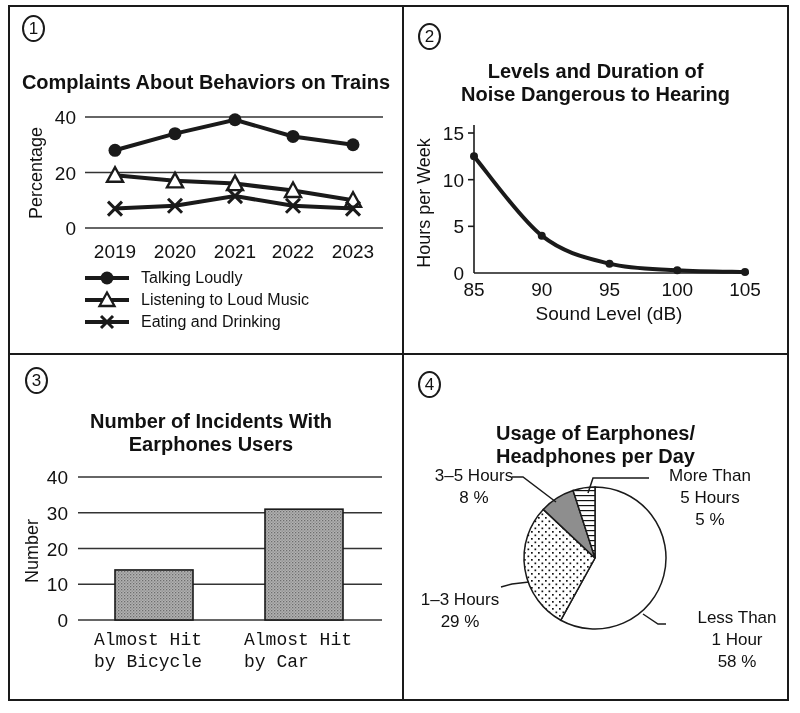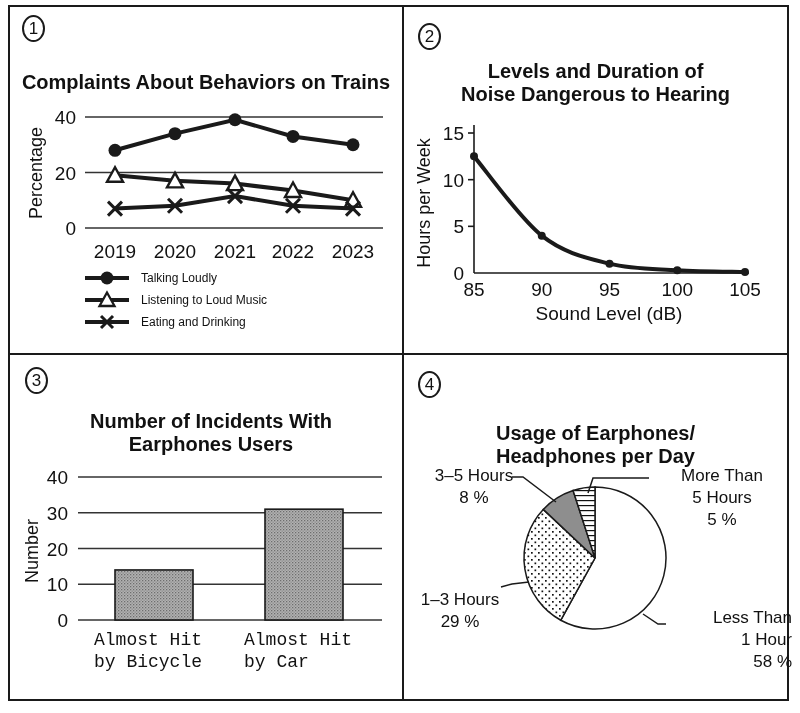--- a/index.html
+++ b/index.html
@@ -27,21 +27,21 @@
   .panel-title {
     position:absolute; left:0; right:0; text-align:center;
     font-size:20px; line-height:23px; white-space:pre-line; color:#111;
   }
   .chart-svg { position:absolute; left:0; top:0; }
   text { font-family:"Liberation Sans", sans-serif; }
   .tick { font-size:19px; fill:#111; }
   .axis-label { font-size:18px; fill:#111; }
   .legend { position:absolute; left:72px; top:260px; }
   .legend-row { display:flex; align-items:center; height:22px; }
-  .legend-label { font-size:12px; padding-left:9px; white-space:nowrap; }
+  .legend-label { font-size:16px; padding-left:9px; white-space:nowrap; }
   .legend-marker { flex:0 0 auto; }
   .cat-label {
     position:absolute; width:120px; text-align:left;
     font-size:18px; line-height:22px; white-space:pre-line;font-family:Liberation Mono, monospace;
   }
   .callout {
     position:absolute; text-align:center;
     font-size:17px; line-height:22px; white-space:pre-line;
   }
 </style>
@@ -199,24 +199,24 @@
           <path d="M191,203 L156.7954891387782,265.2177742831143 A71,71 0 0 1 139.24322745307984,154.39715547906306 Z" fill="url(#dotpat)" stroke="#1a1a1a" stroke-width="1.5"></path>
           <path d="M191,203 L139.24322745307984,154.39715547906306 A71,71 0 0 1 169.05979339937878,135.47498734304406 Z" fill="#8e8e8e" stroke="#1a1a1a" stroke-width="1.5"></path>
           <path d="M191,203 L169.05979339937878,135.47498734304406 A71,71 0 0 1 191.0000000000001,132 Z" fill="url(#hstripe)" stroke="#1a1a1a" stroke-width="1.5"></path>
           <polyline points="108,122 119,122 152,147" fill="none" stroke="#1a1a1a" stroke-width="1.5"></polyline>
           <polyline points="184,138 189,123 245,123" fill="none" stroke="#1a1a1a" stroke-width="1.5"></polyline>
           <polyline points="97,232 108,229 125,227" fill="none" stroke="#1a1a1a" stroke-width="1.5"></polyline>
           <polyline points="239,259 254,269 262,269" fill="none" stroke="#1a1a1a" stroke-width="1.5"></polyline>
         </svg>
       <div class="callout" style="left:8px; top:110px; width:124px;">3–5 Hours
 8 %</div>
-      <div class="callout" style="left:256px; top:110px; width:124px;">More Than
+      <div class="callout" style="left:244px; top:110px; width:124px;">More Than
 5 Hours
 5 %</div>
       <div class="callout" style="left:0px; top:218px; width:112px;margin-top:16px;">1–3 Hours
 29 %</div>
-      <div class="callout" style="left:266px; top:252px; width:122px;text-align:right;">Less Than
+      <div class="callout" style="left:272px; top:252px; width:122px;">Less Than
 1 Hour
 58 %</div>
     </section>
 
   </div>
 </div>
 
 </body></html>

